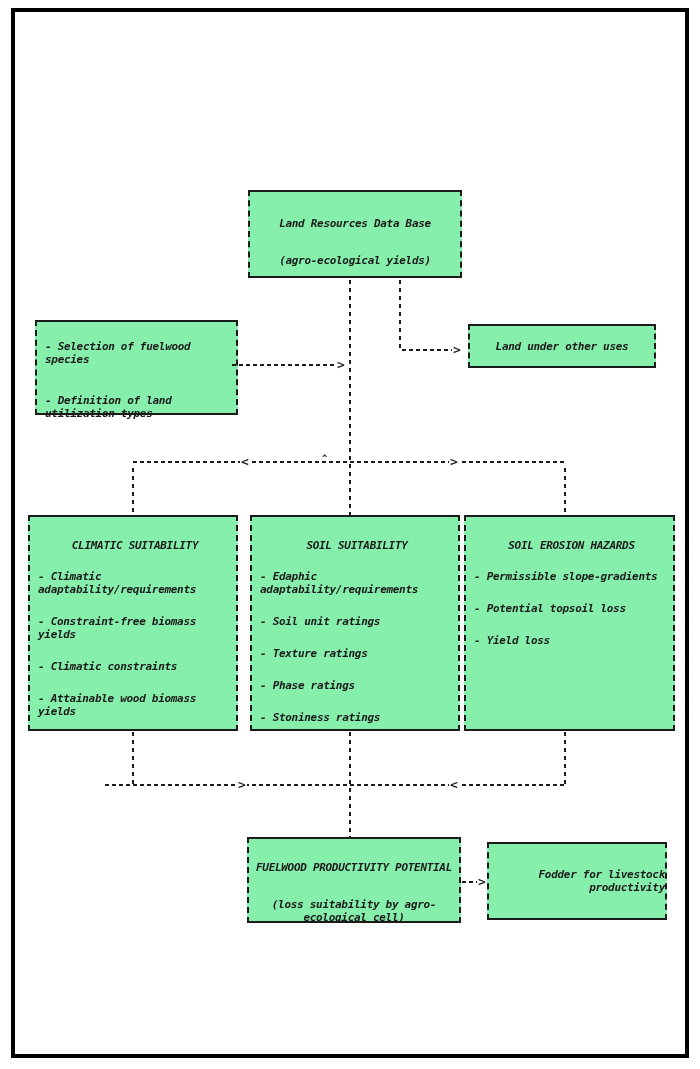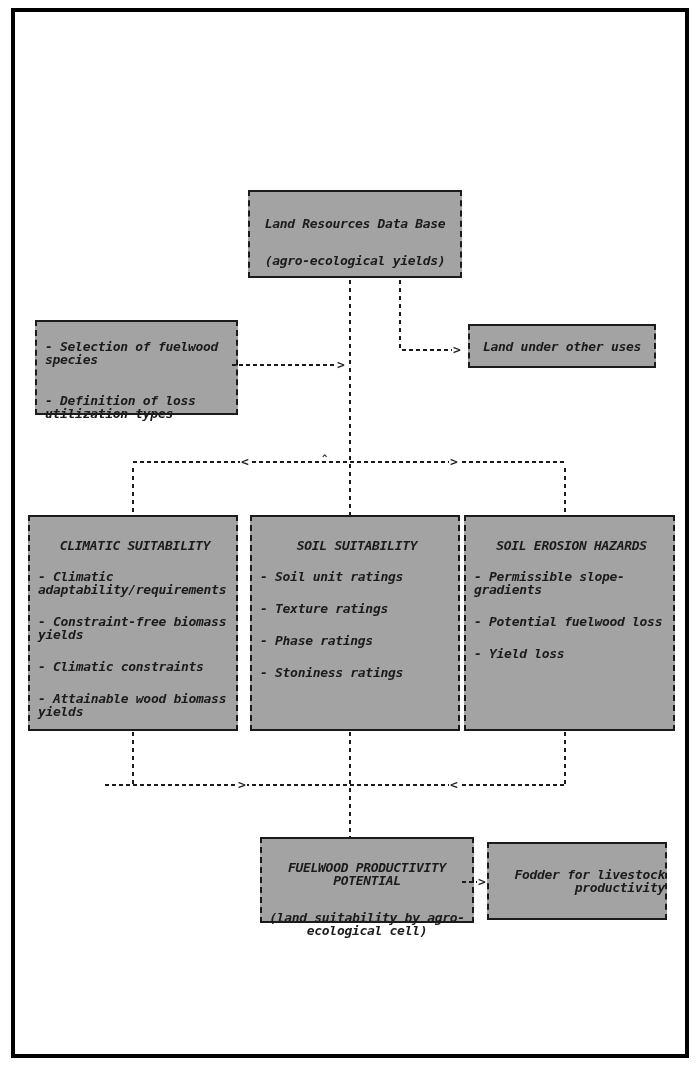--- a/index.html
+++ b/index.html
@@ -20,40 +20,40 @@
     left: 11px; top: 8px;
     width: 678px; height: 1050px;
     border: 4px solid #000;
   }
   
   .tbox {
     position: absolute;
     border-color: #1b1b1b;
     border-width: 2px;
     border-style: solid dashed;
-    background: #a3a3a3;
-    font-size: 13px;
+    background: #86efac;
+    font-size: 11px;
     line-height: 13px;
     letter-spacing: -0.3px;
   }
   .center { text-align: center; }
   .vcenter { display: flex; align-items: center; justify-content: center; }
 
   .box-top       { left: 248px; top: 190px; width: 214px; height: 88px; padding-top: 25px; }
   .box-top .l2   { margin-top: 24px; }
   .box-lut       { left: 35px;  top: 320px; width: 203px; height: 95px; padding: 18px 4px 0 8px; }
   .box-lut .item { margin-bottom: 28px; }
   .box-other     { left: 468px; top: 324px; width: 188px; height: 44px; }
   .box-big       { top: 515px; width: 210px; height: 216px; padding: 22px 4px 12px 8px; }
   .box-climatic  { left: 28px; }
   .box-soil      { left: 250px; }
   .box-erosion   { left: 464px; width: 211px; }
   .box-big .title { text-align: center; margin-bottom: 18px; }
   .box-big .item  { margin-bottom: 19px; }
-  .box-fuel      { left: 260px; top: 837px; width: 214px; height: 86px; padding-top: 22px; }
+  .box-fuel      { left: 247px; top: 837px; width: 214px; height: 86px; padding-top: 22px; }
   .box-fuel .l2  { margin-top: 24px; }
   .box-fodder    { left: 487px; top: 842px; width: 180px; height: 78px; text-align: right; }
 
   
   .hline {
     position: absolute; height: 2px;
     background: repeating-linear-gradient(90deg, #1b1b1b 0 4px, transparent 4px 7px);
   }
   .vline {
     position: absolute; width: 2px;
@@ -84,53 +84,54 @@
 <div class="page">
   <div class="frame"></div>
 
   <div class="tbox box-top center">
     <div class="l1">Land Resources Data Base</div>
     <div class="l2">(agro-ecological yields)</div>
   </div>
 
   <div class="tbox box-lut">
     <div class="item">- Selection of fuelwood species</div>
-    <div class="item">- Definition of loss utilization types</div>
+    <div class="item">- Definition of land utilization types</div>
   </div>
 
   <div class="tbox box-other vcenter">
     <div>Land under other uses</div>
   </div>
 
   <div class="tbox box-big box-climatic">
     <div class="title">CLIMATIC SUITABILITY</div>
     <div class="item">- Climatic adaptability/requirements</div>
     <div class="item">- Constraint-free biomass yields</div>
     <div class="item">- Climatic constraints</div>
     <div class="item">- Attainable wood biomass yields</div>
   </div>
 
   <div class="tbox box-big box-soil">
     <div class="title">SOIL SUITABILITY</div>
+    <div class="item">- Edaphic adaptability/requirements</div>
     <div class="item">- Soil unit ratings</div>
     <div class="item">- Texture ratings</div>
     <div class="item">- Phase ratings</div>
     <div class="item">- Stoniness ratings</div>
   </div>
 
   <div class="tbox box-big box-erosion">
     <div class="title">SOIL EROSION HAZARDS</div>
     <div class="item">- Permissible slope-gradients</div>
-    <div class="item">- Potential fuelwood loss</div>
+    <div class="item">- Potential topsoil loss</div>
     <div class="item">- Yield loss</div>
   </div>
 
   <div class="tbox box-fuel center">
     <div class="l1">FUELWOOD PRODUCTIVITY POTENTIAL</div>
-    <div class="l2">(land suitability by agro-ecological cell)</div>
+    <div class="l2">(loss suitability by agro-ecological cell)</div>
   </div>
 
   <div class="tbox box-fodder vcenter">
     <div>Fodder for livestock productivity</div>
   </div>
 
   <div class="vline" style="left:349px; top:280px; height:235px;"></div>
   <div class="vline" style="left:399px; top:280px; height:68px;"></div>
 
   <div class="hline" style="left:402px; top:349px; width:62px;"></div>

